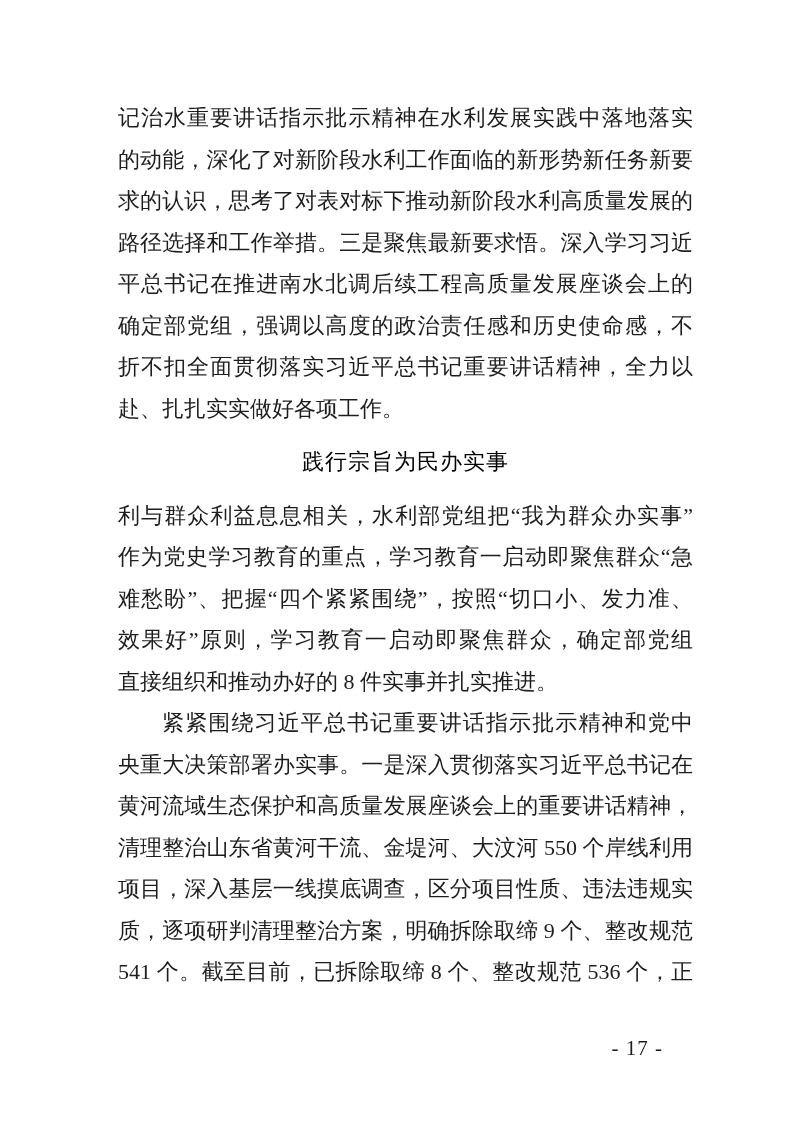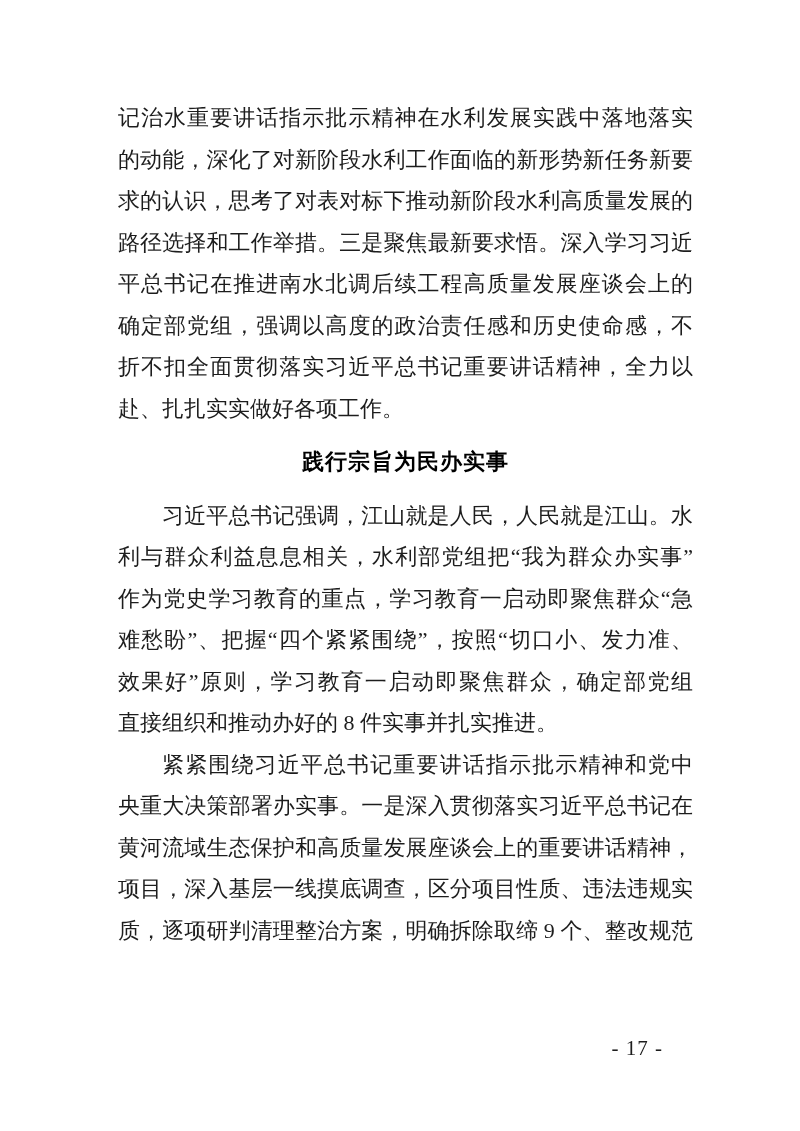--- a/index.html
+++ b/index.html
@@ -41,21 +41,21 @@
   }
   .ln-indent {
     text-indent: 44px;
   }
   .heading {
     height: 41.5px;
     line-height: 41.5px;
     margin: 12px 0;
     text-align: center;
     font-family: "Liberation Sans", "DejaVu Sans", sans-serif;
-    font-weight: bold;
+    font-weight: normal;
     font-size: 22px;
     letter-spacing: 1px;
     color: #000000;
   }
   .page-number {
     position: absolute;
     left: 118px;
     top: 1036px;
     width: 545px;
     text-align: right;
@@ -79,33 +79,34 @@
       <div class="ln">路径选择和工作举措。三是聚焦最新要求悟。深入学习习近</div>
       <div class="ln">平总书记在推进南水北调后续工程高质量发展座谈会上的</div>
       <div class="ln">确定部党组，强调以高度的政治责任感和历史使命感，不</div>
       <div class="ln">折不扣全面贯彻落实习近平总书记重要讲话精神，全力以</div>
       <div class="ln ln-end">赴、扎扎实实做好各项工作。</div>
     </div>
 
     <div class="heading">践行宗旨为民办实事</div>
 
     <div>
-      <div class="ln ln-indent">习近平总书记强调，江山就是人民，人民就是江山。水</div>
       <div class="ln">利与群众利益息息相关，水利部党组把“我为群众办实事”</div>
       <div class="ln">作为党史学习教育的重点，学习教育一启动即聚焦群众“急</div>
       <div class="ln">难愁盼”、把握“四个紧紧围绕”，按照“切口小、发力准、</div>
       <div class="ln">效果好”原则，学习教育一启动即聚焦群众，确定部党组</div>
       <div class="ln ln-end">直接组织和推动办好的 8 件实事并扎实推进。</div>
     </div>
 
     <div>
       <div class="ln ln-indent">紧紧围绕习近平总书记重要讲话指示批示精神和党中</div>
       <div class="ln">央重大决策部署办实事。一是深入贯彻落实习近平总书记在</div>
       <div class="ln">黄河流域生态保护和高质量发展座谈会上的重要讲话精神，</div>
+      <div class="ln">清理整治山东省黄河干流、金堤河、大汶河 550 个岸线利用</div>
       <div class="ln">项目，深入基层一线摸底调查，区分项目性质、违法违规实</div>
       <div class="ln">质，逐项研判清理整治方案，明确拆除取缔 9 个、整改规范</div>
+      <div class="ln">541 个。截至目前，已拆除取缔 8 个、整改规范 536 个，正</div>
     </div>
 
   </div>
 
   <div class="page-number">- 17 -</div>
 
 </div>
 
 </body></html>

